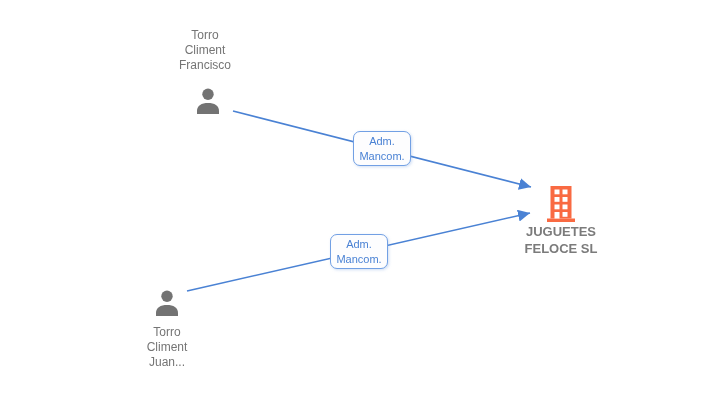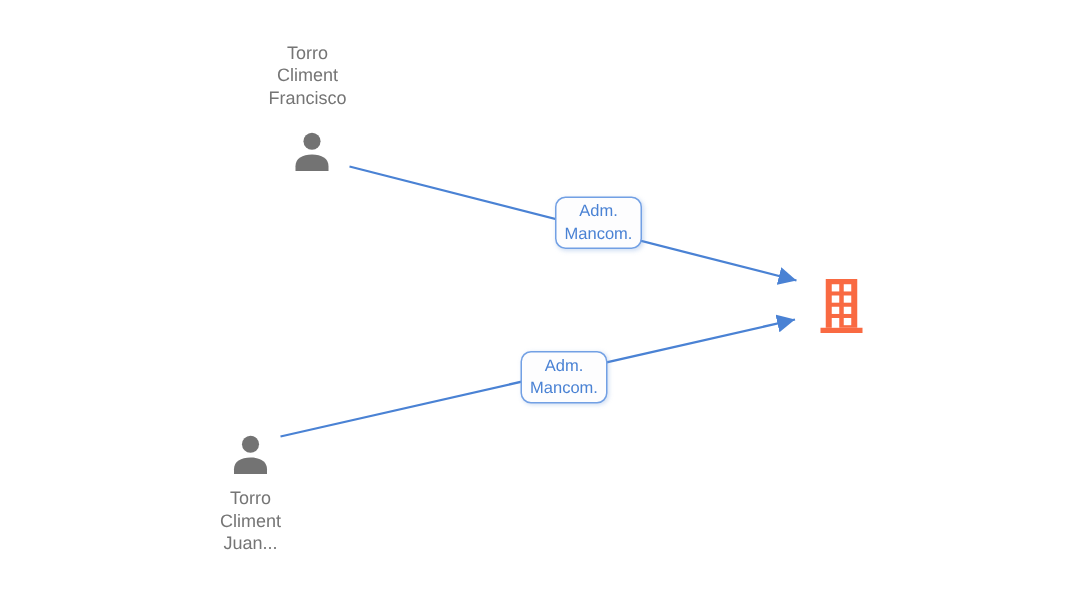--- a/index.html
+++ b/index.html
@@ -49,21 +49,20 @@
     background: #fdfdfe;
     border: 1.5px solid #72a0e4;
     border-radius: 7px;
     box-shadow: 1px 1px 3px rgba(120, 160, 220, 0.35);
     color: #4a82d4;
     font-size: 11px;
     line-height: 15px;
     text-align: center;
     padding-top: 2px;
     white-space: pre-line;
-    margin-left: 17px;
   }
   .logo {
     position: absolute;
     right: 3px;
     bottom: 3px;
     cursor: pointer;
     font-family: "DejaVu Serif", serif;
     font-style: italic;
     white-space: nowrap;
   }
@@ -132,20 +131,22 @@
         <rect x="16.5" y="3.5" width="5" height="4.8" fill="#ffffff"></rect>
         <rect x="8.5" y="11" width="5" height="4.8" fill="#ffffff"></rect>
         <rect x="16.5" y="11" width="5" height="4.8" fill="#ffffff"></rect>
         <rect x="8.5" y="18.5" width="5" height="4.8" fill="#ffffff"></rect>
         <rect x="16.5" y="18.5" width="5" height="4.8" fill="#ffffff"></rect>
         <rect x="8.5" y="26" width="5" height="6.5" fill="#ffffff"></rect>
         <rect x="16.5" y="26" width="5" height="4.8" fill="#ffffff"></rect>
       </svg>
     </span>
   </div>
+  <div class="company-label" style="left:501px; top:223px;">JUGUETES
+FELOCE SL</div>
 
   <div class="edge-label" style="left:353px; top:131px;">Adm.
 Mancom.</div>
   <div class="edge-label" style="left:330px; top:234px;">Adm.
 Mancom.</div>
 
 
 </div>
 
 </body></html>

